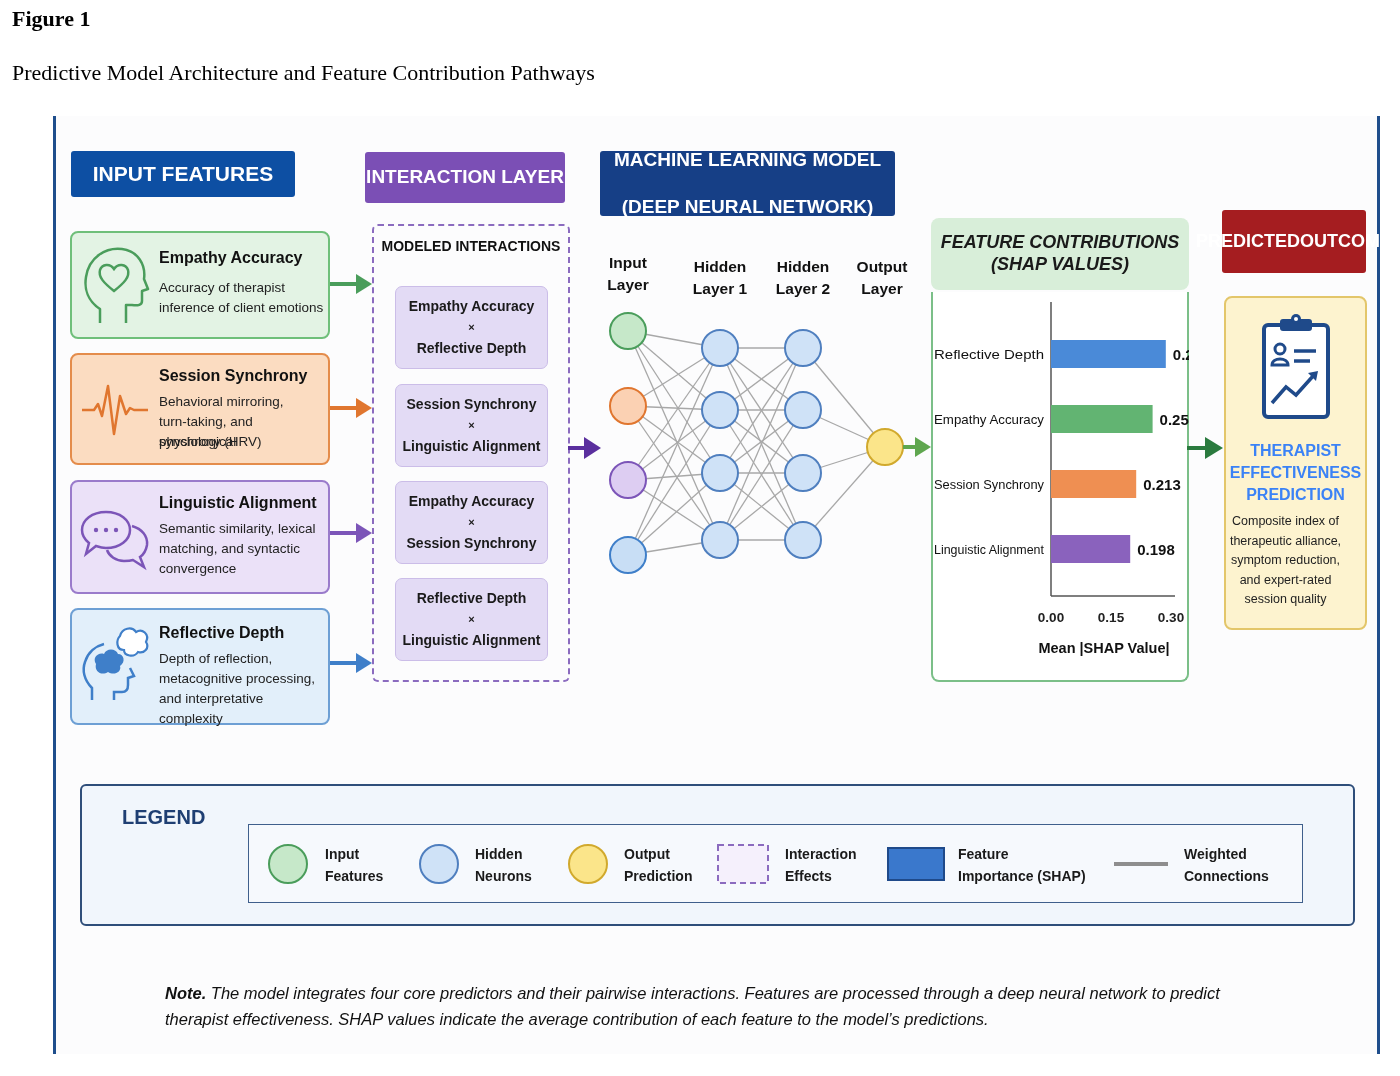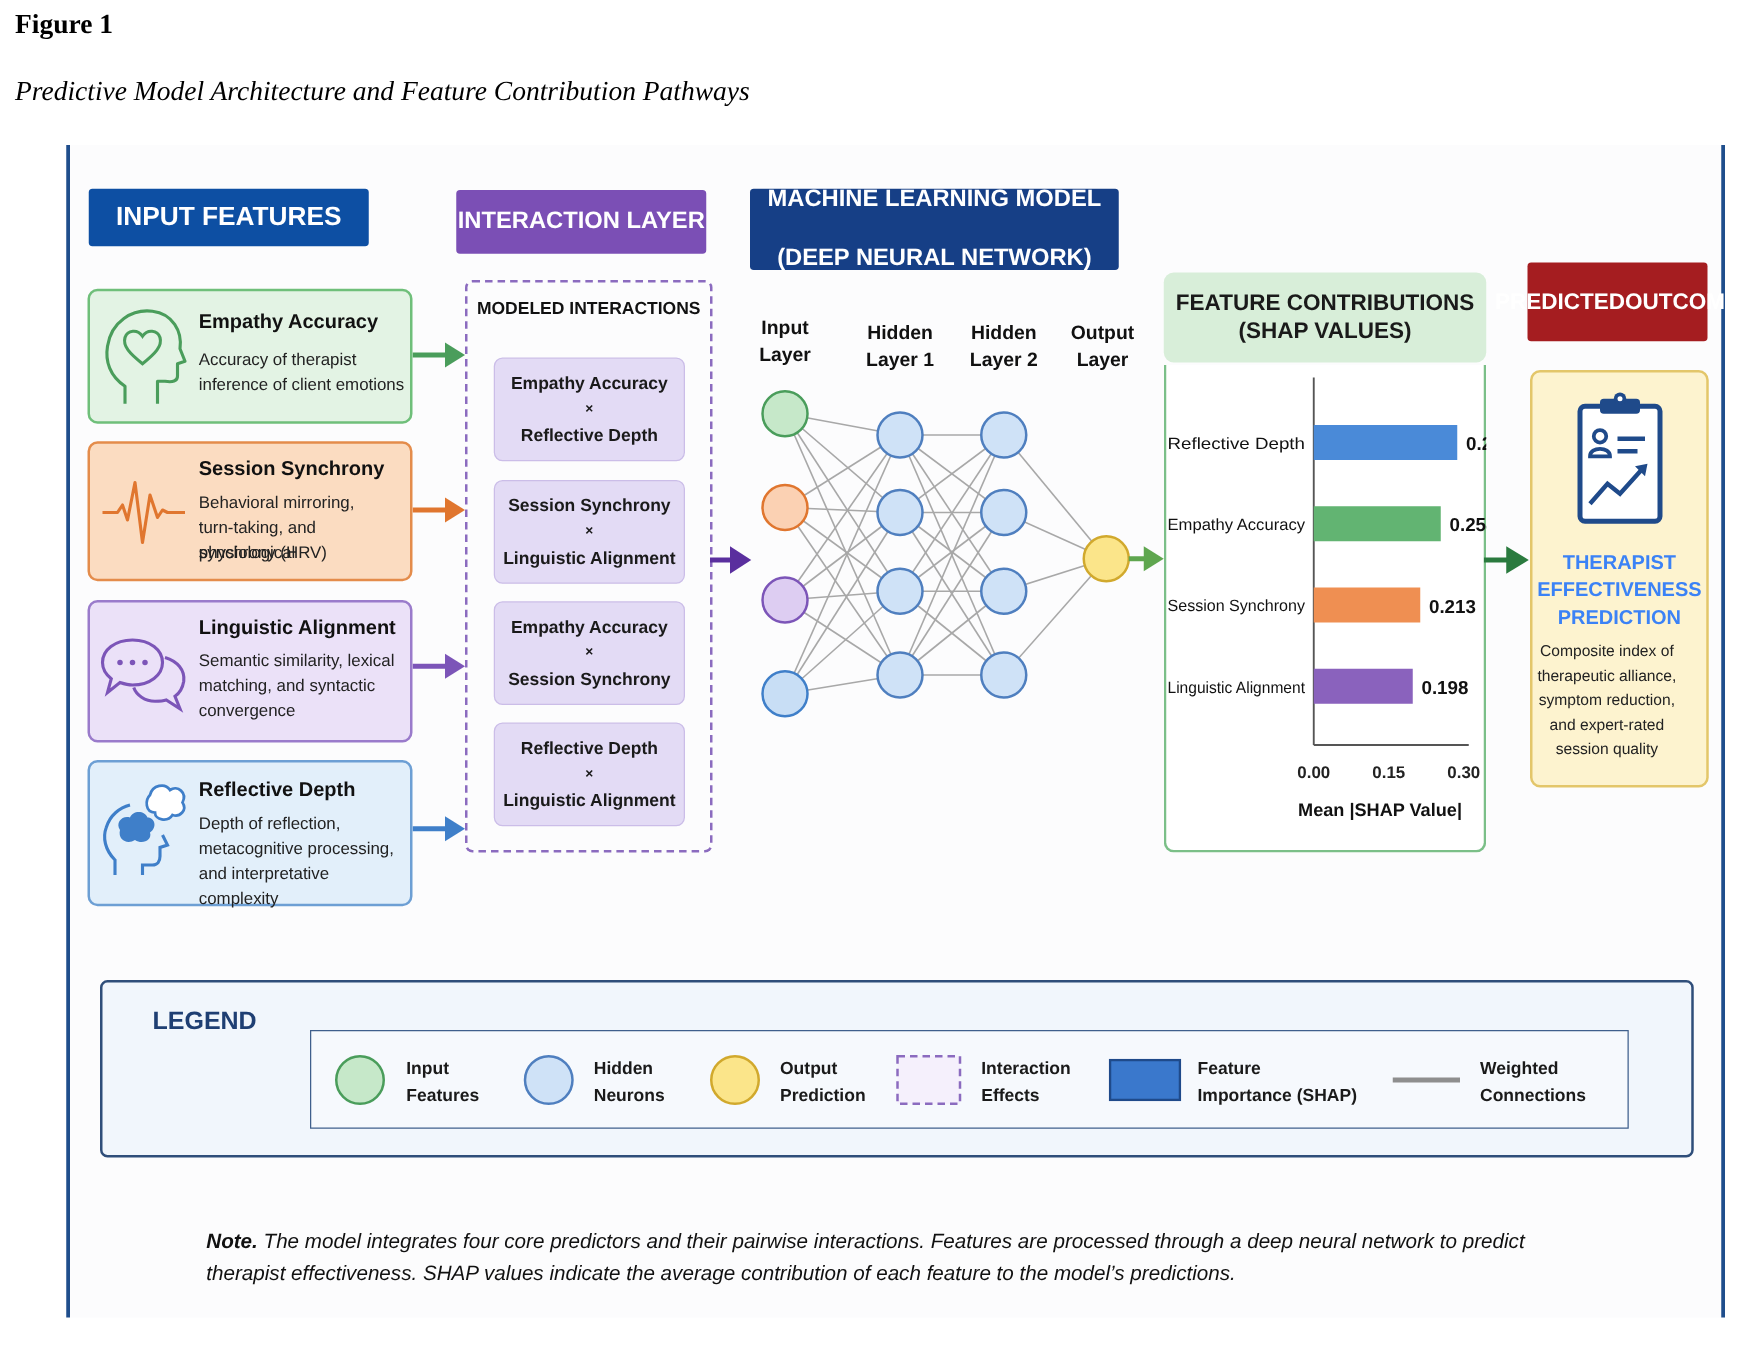--- a/index.html
+++ b/index.html
@@ -1,26 +1,26 @@
 <!DOCTYPE html>
 <html><head>
 <meta charset="utf-8">
 <style>
   html, body { margin:0; padding:0; background:#ffffff; }
   body { width:1400px; height:1076px; position:relative; overflow:hidden; font-family:"Liberation Sans", sans-serif; }
   .abs { position:absolute; }
   #fig-label { left:12px; top:6px; font-family:"Liberation Serif", serif; font-weight:bold; font-size:22px; color:#000; }
-  #fig-title { left:12px; top:60px; font-family:"Liberation Serif", serif; font-style:italic; font-size:22px; color:#000; }
+  #fig-title { left:12px; top:60px; font-family:"Liberation Serif", serif; font-size:22px; color:#000; }
   #frame { left:53px; top:116px; width:1327px; height:938px; border-left:3px solid #1f4e8c; border-right:3px solid #1f4e8c; box-sizing:border-box; background:#fcfcfd; }
 
   .hdr { display:flex; align-items:center; justify-content:center; text-align:center; color:#fff; font-weight:bold; border-radius:3px; line-height:1.2; }
   #hdr-input { left:71px; top:151px; width:224px; height:46px; background:#0d4fa3; font-size:21px; }
   #hdr-inter { left:365px; top:152px; width:200px; height:51px; background:#7b4fb5; font-size:19px; }
   #hdr-ml { left:600px; top:151px; width:295px; height:65px; background:#163f86; font-size:19px; }
-  #hdr-shap { left:931px; top:218px; width:258px; height:72px; background:#d8eed9; color:#1a1a1a; font-size:18px; border-radius:8px; }
+  #hdr-shap { left:931px; top:218px; width:258px; height:72px; background:#d8eed9; color:#1a1a1a; font-size:18px; border-radius:8px;font-style:italic; }
   #hdr-pred { left:1222px; top:210px; width:144px; height:63px; background:#a51d20; font-size:18px; }
 
   .feat { border-radius:8px; border:2px solid; box-sizing:border-box; }
   .feat .ttl { position:absolute; left:87px; font-weight:bold; font-size:16px; color:#111; }
   .feat .desc { position:absolute; left:87px; font-size:13.5px; color:#222; line-height:20px; }
   .feat svg.icon { position:absolute; left:8px; }
   #f-emp { left:70px; top:231px; width:260px; height:108px; background:#e3f3e4; border-color:#6fbf7a; }
   #f-syn { left:70px; top:353px; width:260px; height:112px; background:#fbdcc1; border-color:#e48c4b; }
   #f-lin { left:70px; top:480px; width:260px; height:114px; background:#ebe1f8; border-color:#9a7bcb; }
   #f-ref { left:70px; top:608px; width:260px; height:117px; background:#e2effa; border-color:#6d9fd4; }

